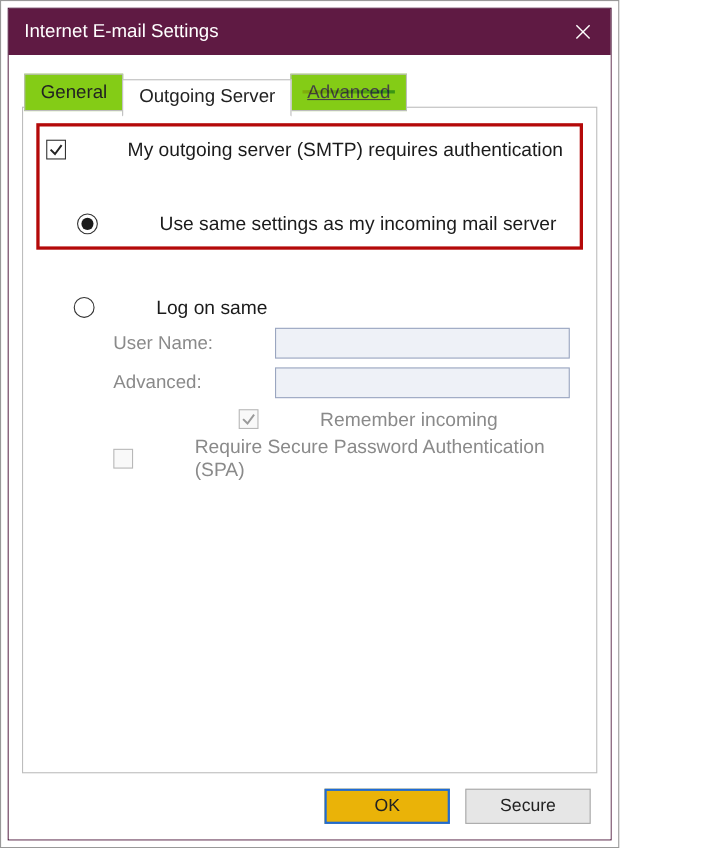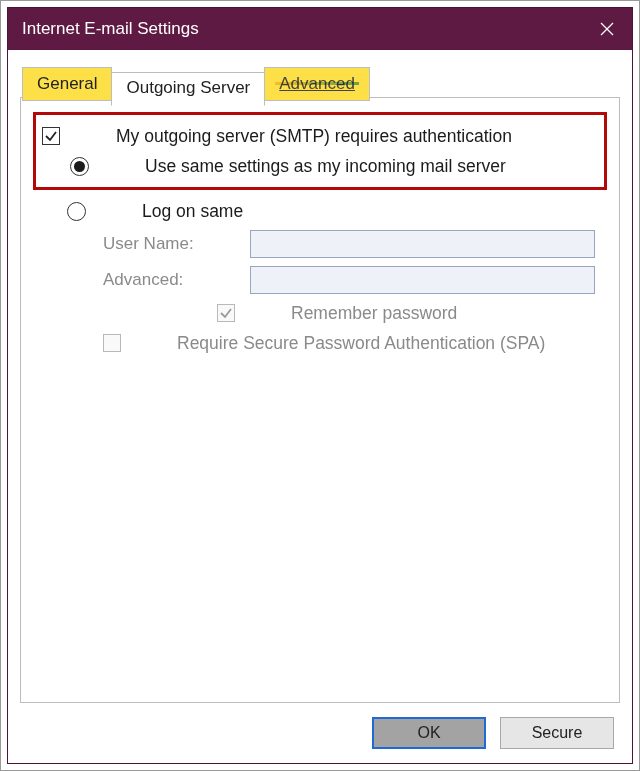--- a/index.html
+++ b/index.html
@@ -8,21 +8,21 @@
       box-sizing: border-box;
       font-family: "Segoe UI", Tahoma, sans-serif;
     }
     body {
       background: #ffffff;
       width: 640px;
       height: 771px;
       overflow: hidden;
     }
     .outer-border {
-      width: 640px;
+      width: 563px;
       height: 771px;
       border: 1px solid #999;
       background: #fff;
       padding: 6px;
     }
     .window {
       width: 100%;
       height: 100%;
       display: flex;
       flex-direction: column;
@@ -68,21 +68,21 @@
       display: flex;
       position: relative;
       z-index: 2;
       margin-left: 2px;
     }
     .tab {
       padding: 6px 14px 6px 14px;
       font-size: 17px;
       color: #222;
       border: 1px solid #bdbdbd;
-      background: #fde047;
+      background: #84cc16;
       margin-right: -1px;
       cursor: pointer;
       position: relative;
     }
     .tab.active {
       background: #fff;
       border-bottom: 1px solid #fff;
       z-index: 3;
       top: 8px;
       padding-top: 5px;
@@ -173,21 +173,21 @@
       content: "";
       width: 11px;
       height: 11px;
       border-radius: 50%;
       background: #1b1b1b;
       display: none;
     }
     .radio.selected::after {
       display: block;
     }
-    .indent-1 { padding-left: 28px; }
+    .indent-1 { padding-left: 28px; margin-top: 37px; }
     .indent-3 { padding-left: 70px; }
     .form-row {
       display: flex;
       align-items: center;
       min-height: 36px;
       font-size: 17px;
       color: #8a8a8a;
       gap: 33px;
     }
     .form-label {
@@ -215,21 +215,21 @@
       display: flex;
       align-items: center;
       justify-content: center;
       cursor: pointer;
       background: #e6e6e6;
       border: 1px solid #a8a8a8;
       color: #222;
     }
     .btn.primary {
       border: 2px solid #1e6bd6;
-      background: #a3a3a3;
+      background: #eab308;
     }
   </style>
 </head>
 <body>
 
 <div class="outer-border">
   <div class="window">
 
     <div class="titlebar">
       <div class="titlebar-title">Internet E-mail Settings</div>
@@ -286,21 +286,21 @@
           <span class="form-label">Advanced:</span>
           <input class="form-input" type="password" disabled="" value="" style="">
         </div>
 
         <div class="row disabled" style="padding-left:184px;">
           <span class="checkbox disabled">
             <svg viewBox="0 0 14 14">
               <polyline points="2,7 6,11 12,3"></polyline>
             </svg>
           </span>
-          <span>Remember password</span>
+          <span>Remember incoming</span>
         </div>
 
         <div class="row disabled indent-3">
           <span class="checkbox disabled"></span>
           <span>Require Secure Password Authentication (SPA)</span>
         </div>
 
       </div>
 
       <div class="footer">

